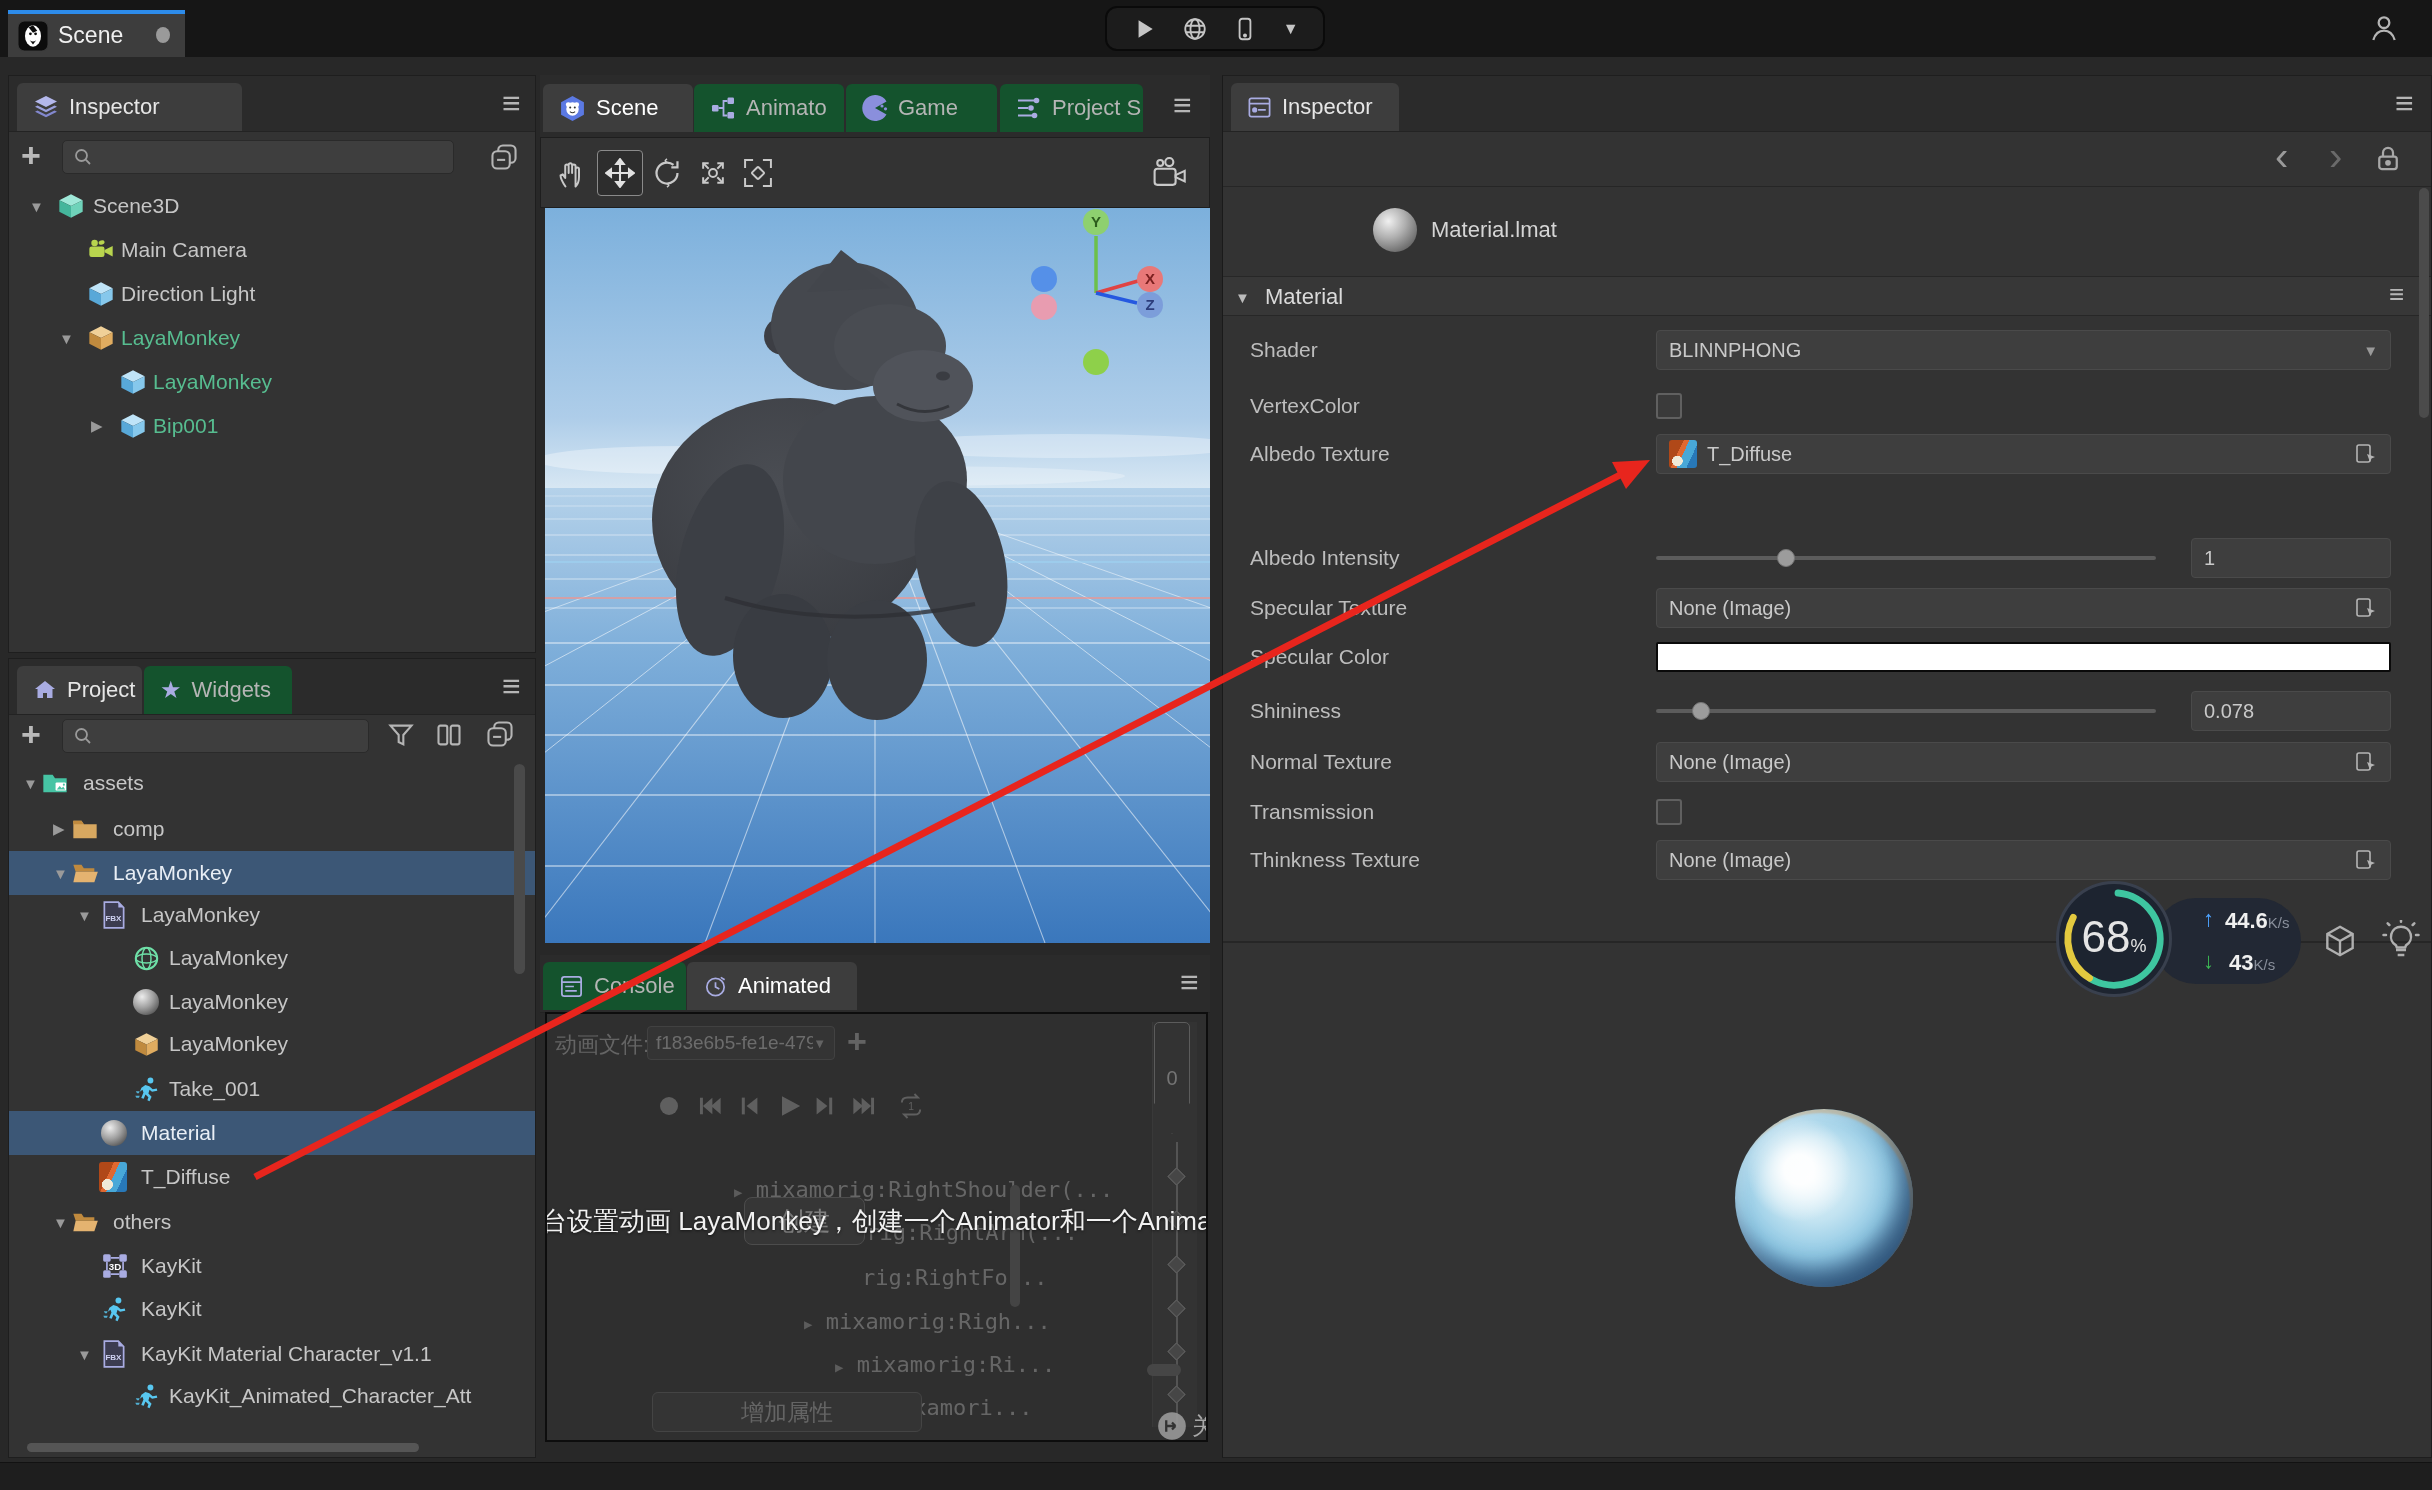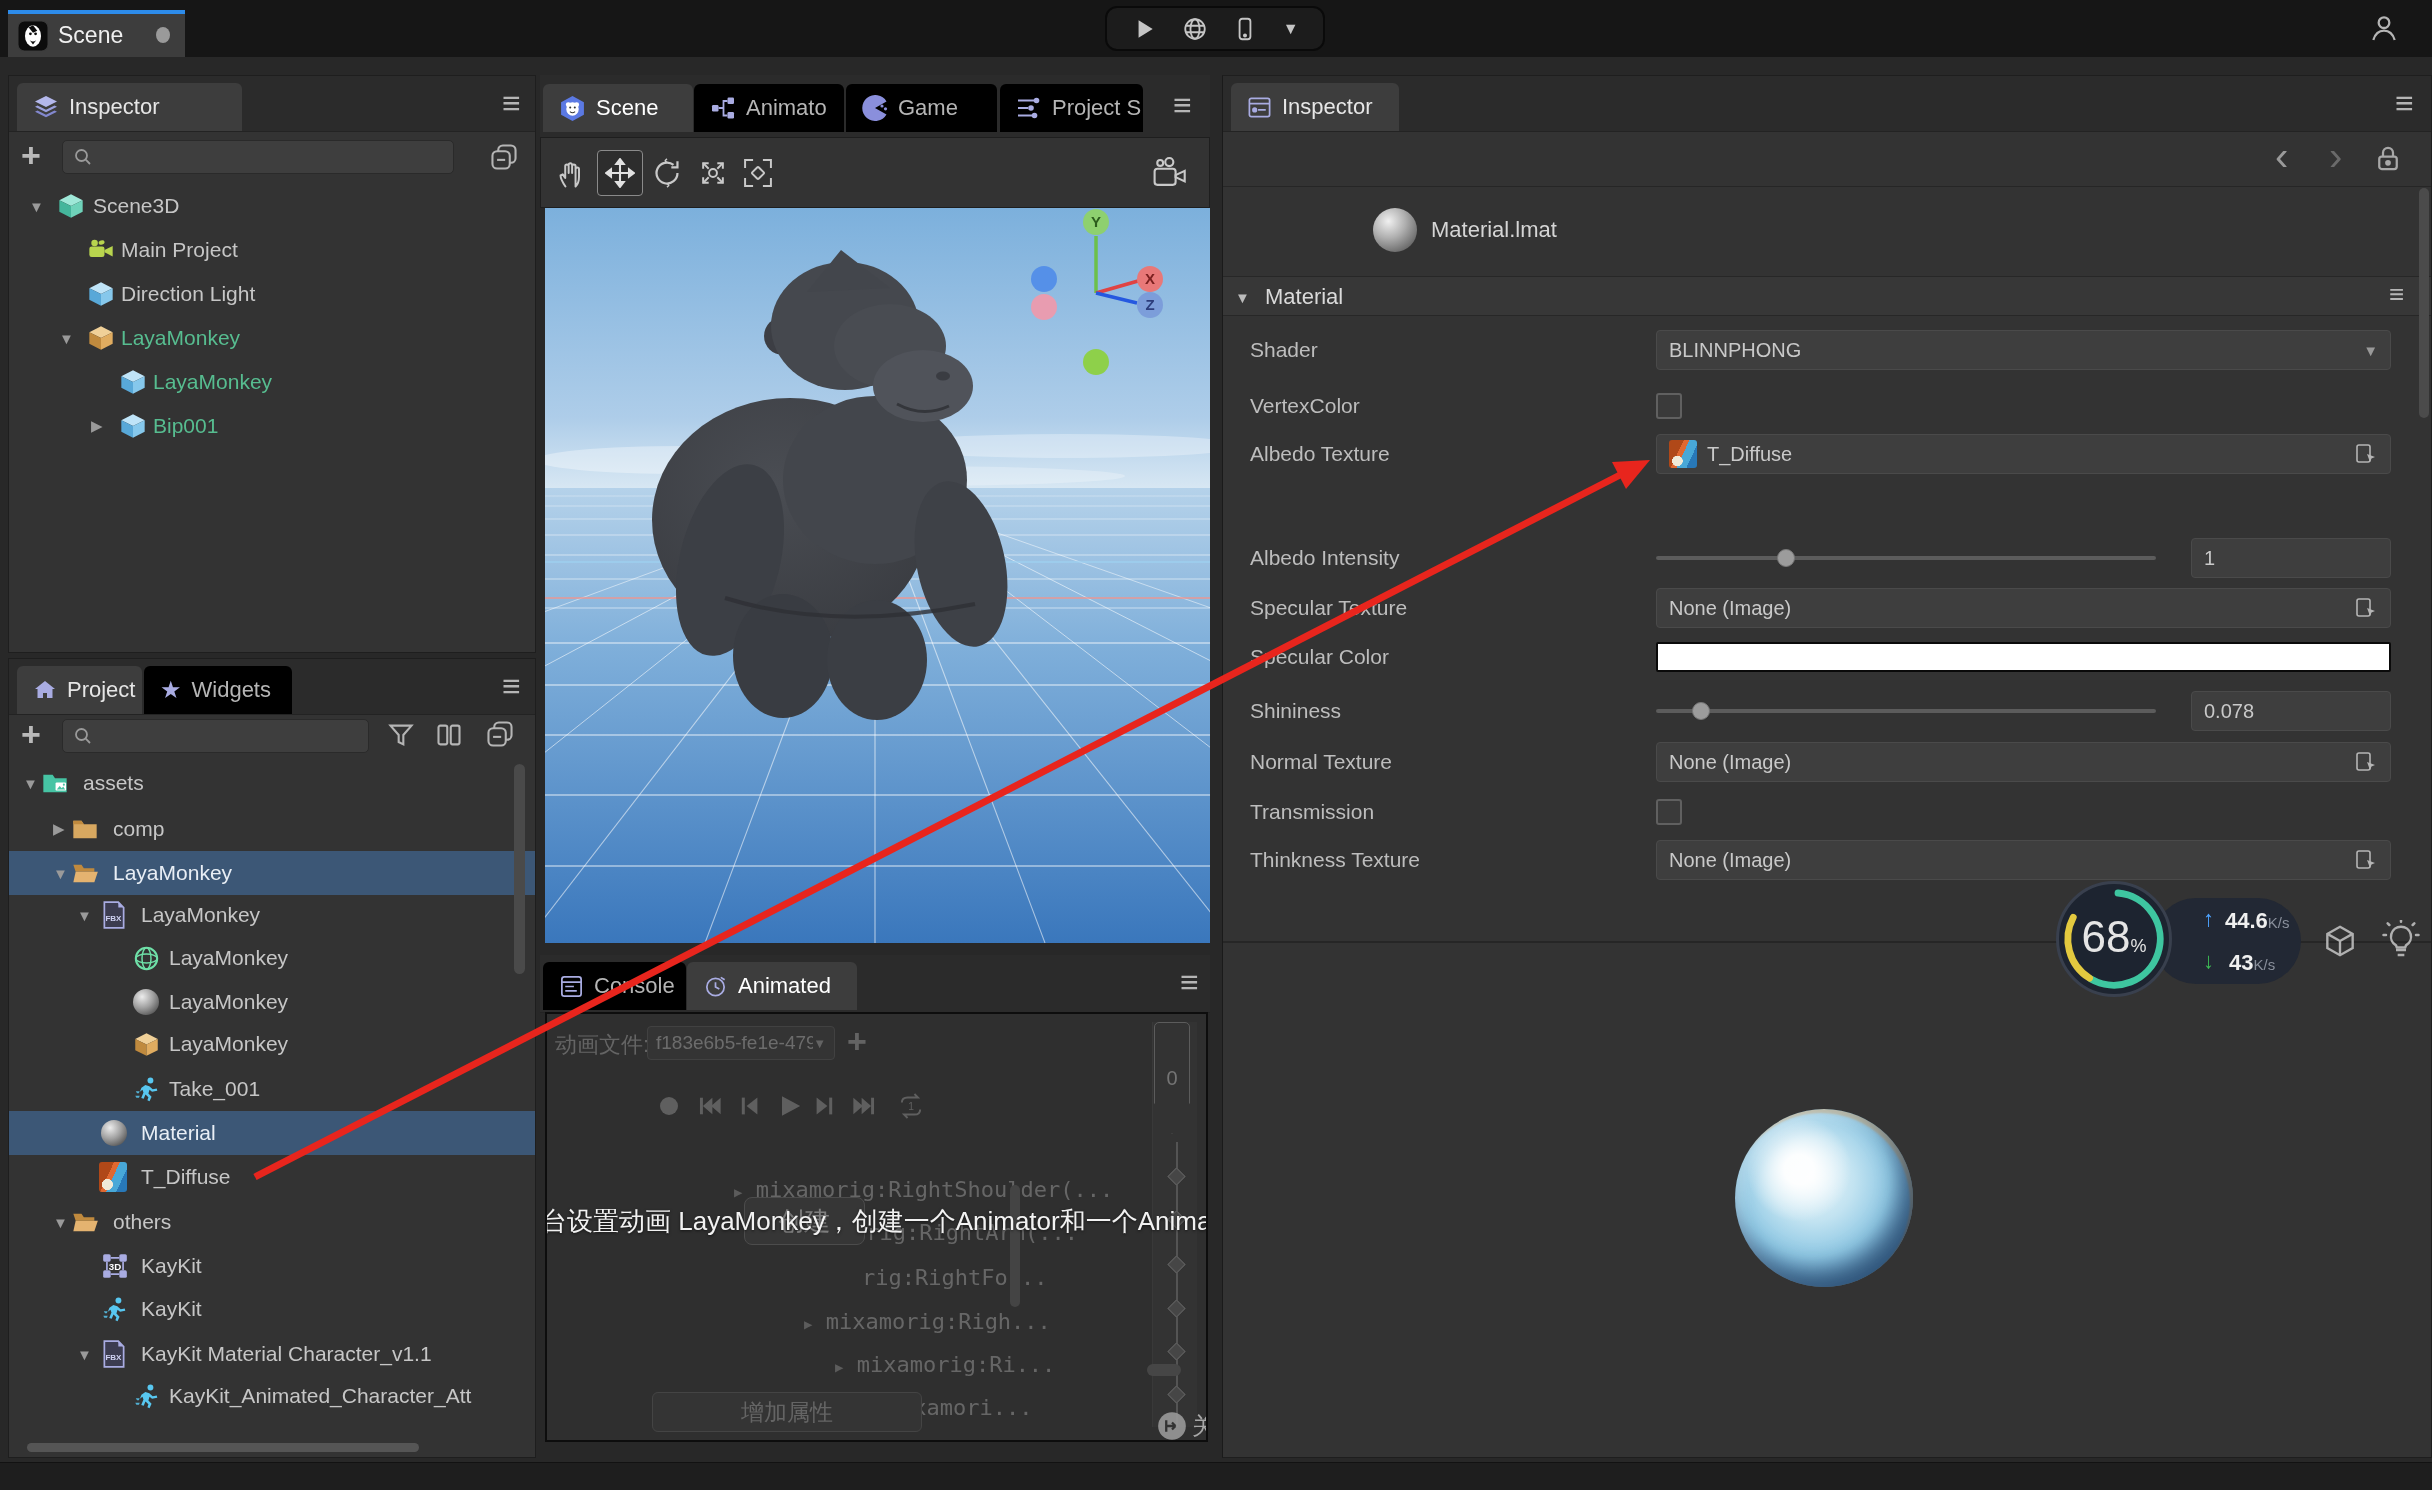--- a/index.html
+++ b/index.html
@@ -1,21 +1,21 @@
 <!DOCTYPE html>
 <html><head>
 <meta charset="utf-8">
 <style>
   html,body{margin:0;padding:0;background:#282828;font-family:"Liberation Sans",sans-serif;}
   #stage{position:relative;width:2432px;height:1490px;overflow:hidden;background:#282828;color:#c6c6c6;}
   .abs{position:absolute;}
   .panel{position:absolute;background:#333;border:1px solid #1e1e1e;box-sizing:border-box;overflow:hidden;}
   .tabstrip{position:absolute;left:0;right:0;top:0;height:55px;background:#2b2b2b;border-bottom:1px solid #232323;}
   .tab{position:absolute;top:7px;height:48px;background:#3d3d3d;border-radius:6px 6px 0 0;display:flex;align-items:center;gap:10px;padding:0 16px;color:#e6e6e6;font-size:22px;box-sizing:border-box;white-space:nowrap;overflow:hidden;}
-  .tab.inactive{background:#000000;color:#b5b5b5;}
+  .tab.inactive{background:#14532d;color:#b5b5b5;}
   .ham{position:absolute;color:#b5b5b5;font-size:32px;line-height:1;font-weight:bold;}
   .trow{position:absolute;left:0;width:100%;height:44px;}
   .trow.sel{background:#3c5776;}
   .tarw{position:absolute;top:50%;transform:translateY(-50%);color:#9a9a9a;font-size:15px;}
   .ticon{position:absolute;top:50%;transform:translateY(-50%);width:28px;height:28px;display:flex;align-items:center;}
   .tlbl{position:absolute;top:50%;transform:translateY(-50%);color:#c6c6c6;font-size:21px;white-space:nowrap;}
   .green{color:#57bd90;}
   .srch{position:absolute;background:#3e3e3e;border:1px solid #2a2a2a;border-radius:5px;display:flex;align-items:center;padding:0 10px;gap:8px;box-sizing:border-box;}
   .srch input{background:transparent;border:none;outline:none;color:#ddd;font-size:18px;width:100%;font-family:"Liberation Sans",sans-serif;}
   .plus{position:absolute;color:#b9b9b9;font-size:34px;line-height:1;font-weight:bold;}
@@ -131,21 +131,21 @@
       </div>
       <div class="trow" style="top:47px;">
         <span class="ticon" style="left:78px;">
             <svg width="28" height="28" viewBox="0 0 24 24" fill="#b8d44e">
               <rect x="2" y="9" width="13" height="9" rx="2"></rect>
               <path d="M15 12l7-3.5v9L15 14z"></path>
               <circle cx="6.5" cy="6" r="2.8"></circle>
               <ellipse cx="12.5" cy="5.6" rx="2.6" ry="1.8" transform="rotate(-20 12.5 5.6)"></ellipse>
             </svg>
           </span>
-        <span class="tlbl" style="left:112px;">Main Project</span>
+        <span class="tlbl" style="left:112px;">Main Camera</span>
       </div>
       <div class="trow" style="top:91px;">
         <span class="ticon" style="left:78px;">
             <svg width="28" height="28" viewBox="0 0 24 24">
               <path d="M12 2 22 7 12 12 2 7Z" fill="#bfe4f8"></path>
               <path d="M2 7 12 12 12 22 2 17Z" fill="#58a8d8"></path>
               <path d="M22 7 12 12 12 22 22 17Z" fill="#86c8ec"></path>
             </svg>
           </span>
         <span class="tlbl" style="left:112px;">Direction Light</span>

